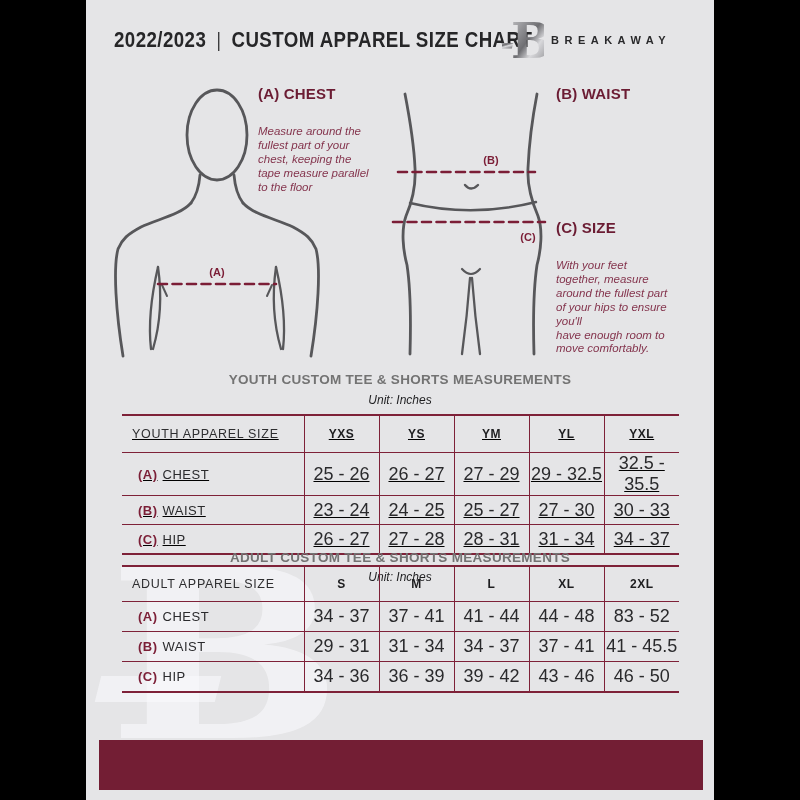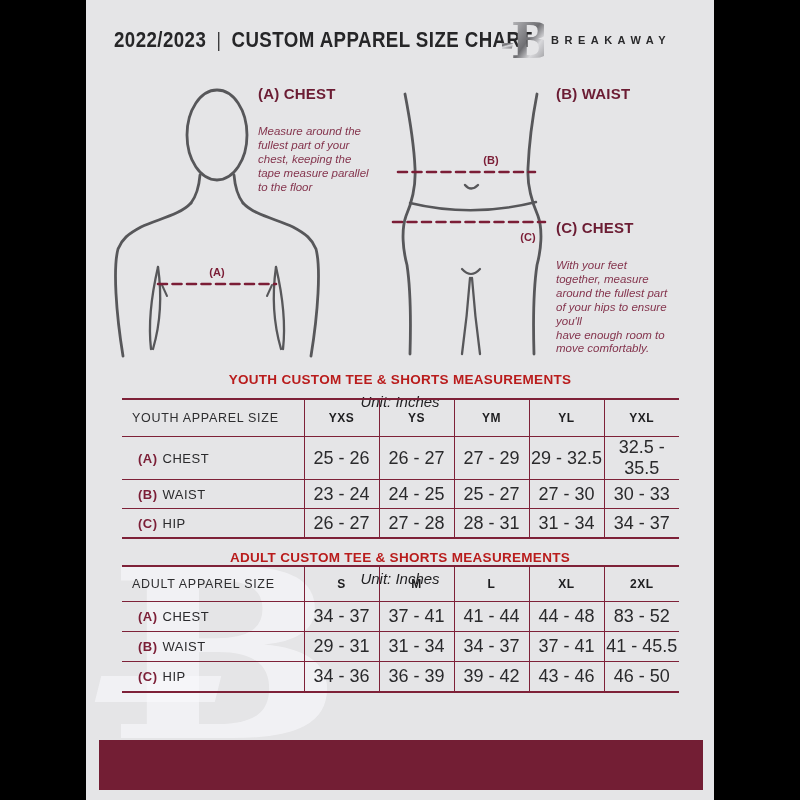--- a/index.html
+++ b/index.html
@@ -22,41 +22,41 @@
   .brand-name{font-weight:bold;font-size:11px;letter-spacing:5.5px;color:#29292b;margin-left:7px;white-space:nowrap;}
   
   .guide-block{position:absolute;width:150px;z-index:1;}
   .guide-h{font-weight:bold;font-size:15px;letter-spacing:.2px;color:#6b1c33;}
   .guide-p{
     margin-top:23px;font-style:italic;font-size:11.5px;line-height:13.9px;
     color:#84344d;white-space:pre-line;
   }
   
   .sec-title{position:absolute;left:0;width:628px;text-align:center;
-    font-weight:bold;font-size:13.5px;letter-spacing:.3px;color:#b91c1c;z-index:1;}
+    font-weight:bold;font-size:13.5px;letter-spacing:.3px;color:#737373;z-index:1;}
   .sec-unit{position:absolute;left:0;width:628px;text-align:center;
-    font-style:italic;font-size:15px;color:#1f1f21;z-index:1;}
+    font-style:italic;font-size:12px;color:#1f1f21;z-index:1;}
   
   .size-table{
     position:absolute;left:36px;width:557px;border-collapse:collapse;table-layout:fixed;
     border-top:2px solid #7e2138;border-bottom:2px solid #7e2138;z-index:1;
   }
   .size-table col.c0{width:182px;}
   .size-table col.cv{width:75px;}
   .size-table th,.size-table td{border-left:1.5px solid #7e2138;padding:0;vertical-align:middle;}
   .size-table th:first-child,.size-table td:first-child{border-left:none;}
   .size-table td{border-top:1.5px solid #7e2138;text-align:center;font-size:18px;color:#2a2a2c;}
   .size-table th{font-weight:bold;font-size:12px;letter-spacing:.5px;color:#1d1d1f;text-align:center;}
   .size-table th.first{font-weight:normal;font-size:12.5px;letter-spacing:.7px;color:#2e2e30;text-align:left;padding-left:10px;}
   .size-table td.rl{text-align:left;padding-left:16px;font-size:13px;letter-spacing:.5px;}
   .size-table td.rl .pfx{color:#7b1e36;font-weight:bold;margin-right:5px;}
   .size-table td.rl .lbl{color:#2a2a2c;}
   .yt th{height:36px;} .yt td{height:28px;}
   .at th{height:34px;} .at td{height:29px;}
-  .yt{top:398px;} .at{top:565px;}
+  .yt{top:414px;text-decoration:underline;} .at{top:565px;}
   
   .fig{position:absolute;z-index:1;}
   
   .watermark{
     position:absolute;left:22px;top:538px;z-index:0;
     font-family:"DejaVu Serif",serif;font-weight:bold;font-size:235px;line-height:1;
     color:rgba(249,249,251,.62);transform:scaleX(1.18);transform-origin:left top;
   }
   .watermark-bar{
     position:absolute;left:12px;top:676px;width:120px;height:26px;z-index:0;
@@ -133,21 +133,21 @@
     <div class="guide-p">Measure around the
 fullest part of your
 chest, keeping the
 tape measure parallel
 to the floor</div>
   </div>
   <div class="guide-block" style="left:470px;top:85px">
     <div class="guide-h">(B) WAIST</div>
   </div>
   <div class="guide-block" style="left:470px;top:219px">
-    <div class="guide-h">(C) CHEST</div>
+    <div class="guide-h">(C) SIZE</div>
     <div class="guide-p">With your feet
 together, measure
 around the fullest part
 of your hips to ensure
 you'll
 have enough room to
 move comfortably.</div>
   </div>
 
   <div class="sec-title" style="top:372px">YOUTH CUSTOM TEE &amp; SHORTS MEASUREMENTS</div>

